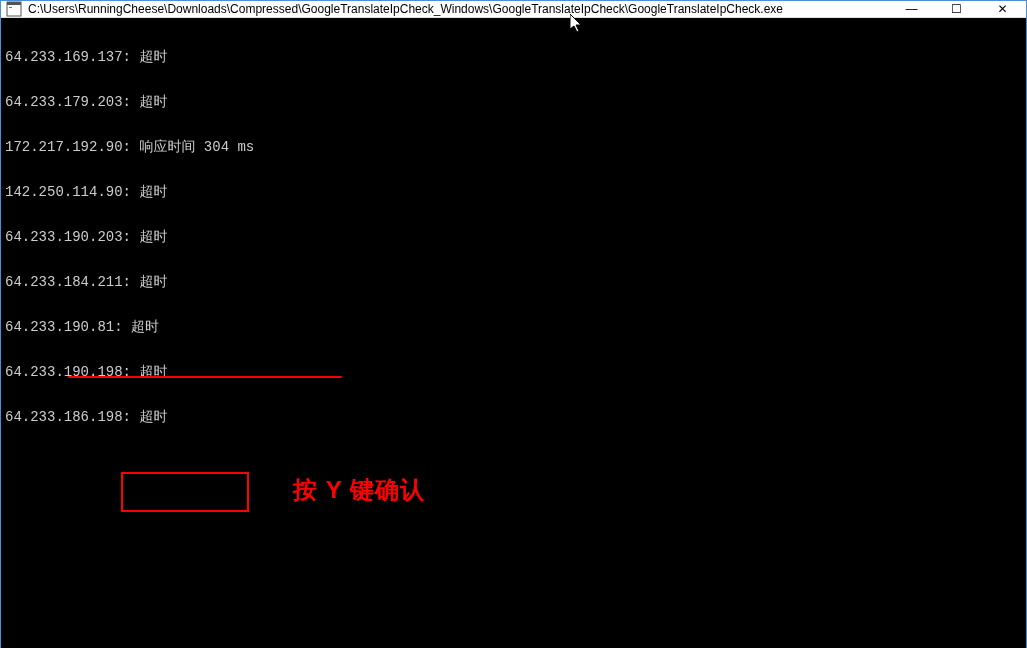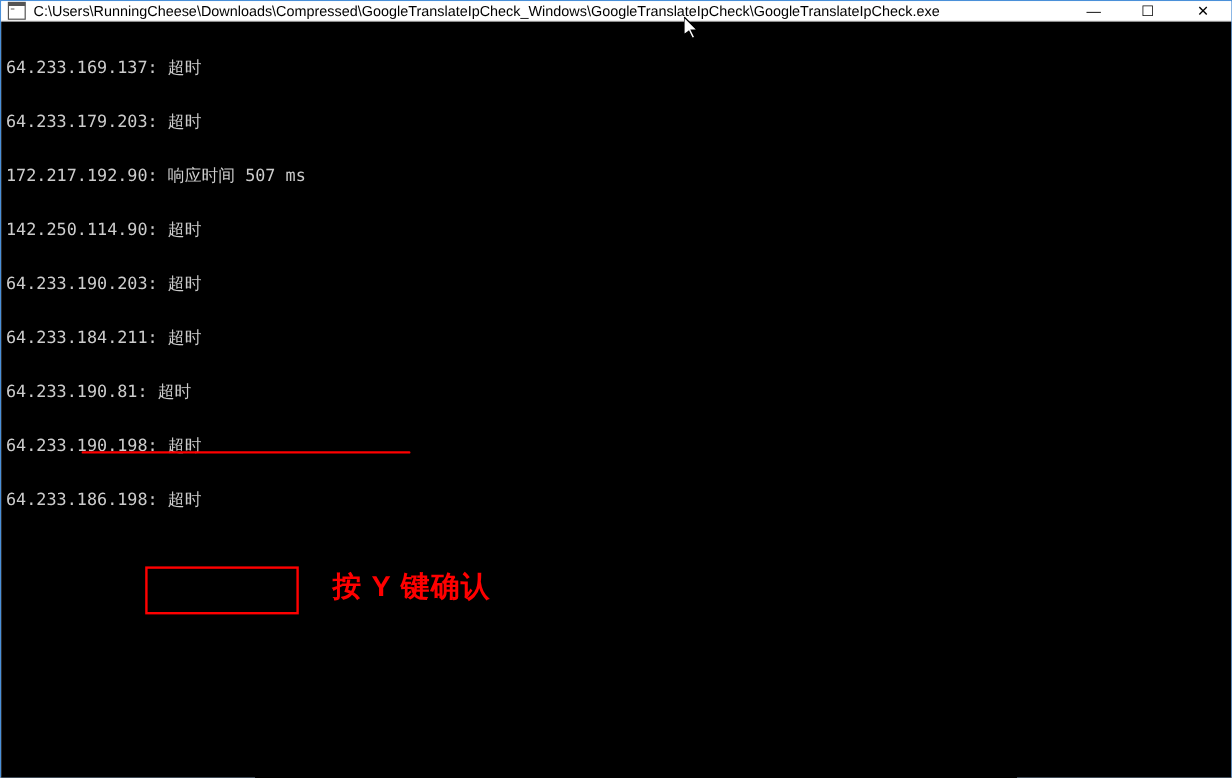--- a/index.html
+++ b/index.html
@@ -73,20 +73,21 @@
       font-family: "NSimSun", "SimSun", "Consolas", monospace;
       font-size: 14px;
       line-height: 15px;
       padding: 2px 4px;
       position: relative;
       white-space: pre;
     }
     .console-line {
       display: block;
       white-space: pre;
+      font-family: Liberation Mono, monospace;
     }
     .red-annot {
       position: absolute;
       color: #ff0000;
       font-weight: bold;
       font-size: 24px;
       font-family: "Microsoft YaHei", sans-serif;
       letter-spacing: 1px;
     }
     .red-box {
@@ -129,21 +130,21 @@
         </div>
       <div class="win-btn close">
           <span>✕</span>
         </div>
     </div>
   </div>
 
   <div class="console">
     <span class="console-line">64.233.169.137: 超时</span>
     <span class="console-line">64.233.179.203: 超时</span>
-    <span class="console-line">172.217.192.90: 响应时间 507 ms</span>
+    <span class="console-line">172.217.192.90: 响应时间 304 ms</span>
     <span class="console-line">142.250.114.90: 超时</span>
     <span class="console-line">64.233.190.203: 超时</span>
     <span class="console-line">64.233.184.211: 超时</span>
     <span class="console-line">64.233.190.81: 超时</span>
     <span class="console-line">64.233.190.198: 超时</span>
     <span class="console-line">64.233.186.198: 超时</span>
     
     
     
     
@@ -155,21 +156,21 @@
     
     
     
     <span class="console-line"></span>
     
     <span class="console-line"></span>
     
 
     <div class="red-underline" style="left:67px; top:358px; width:274px;"></div>
     <div class="red-box" style="left:120px; top:454px; width:128px; height:40px;"></div>
-    <div class="red-annot" style="left:276px; top:464px;">按 Y 键确认</div>
+    <div class="red-annot" style="left:292px; top:464px;">按 Y 键确认</div>
   </div>
 
   <div class="cursor-overlay" style="position:absolute; left:570px; top:14px;">
     <svg width="14" height="20" viewBox="0 0 14 20">
       <path d="M0 0 L0 15 L4 12 L7 18 L9 17 L6 11 L11 11 Z" fill="#fff" stroke="#000" stroke-width="1"></path>
     </svg>
   </div>
 </div>
 
 </body></html>

